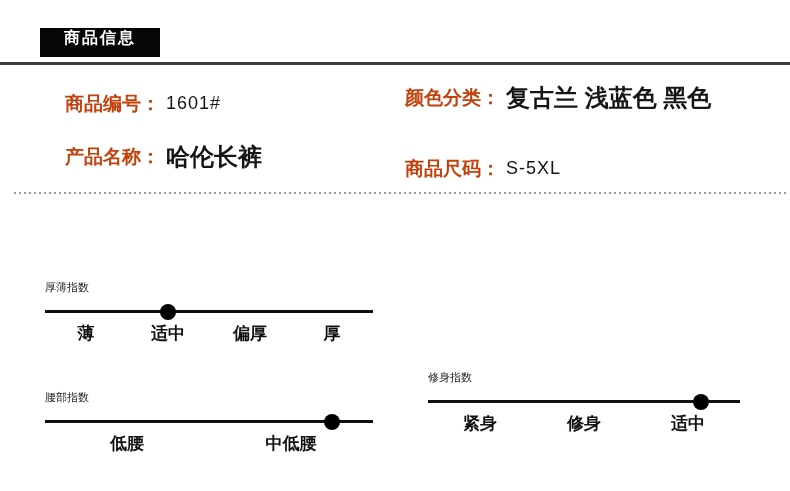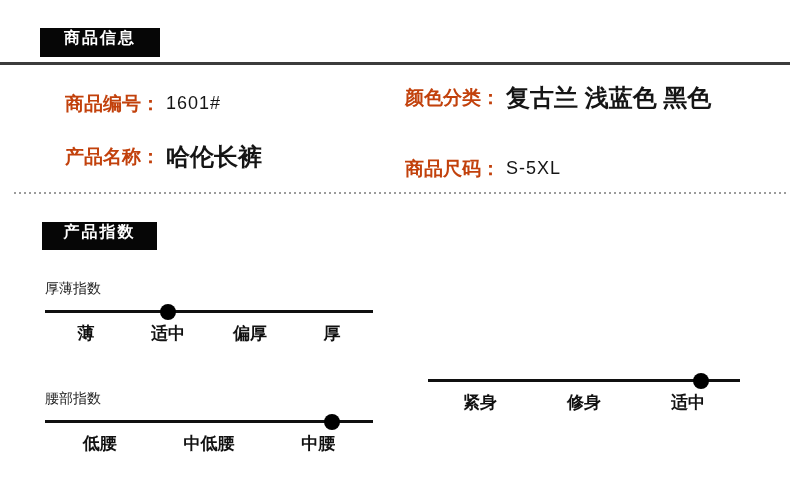--- a/index.html
+++ b/index.html
@@ -28,21 +28,21 @@
   .info-1 { left:65px; top:91px; }
   .info-2 { left:405px; top:82px; }
   .info-3 { left:65px; top:141px;text-align:center; }
   .info-4 { left:405px; top:141px;margin-top:15px; }
 
   .slider { position:absolute; }
   .slider-1 { left:45px;  top:280px; width:328px; }
   .slider-2 { left:428px; top:280px; width:312px; }
   .slider-3 { left:45px;  top:390px; width:328px; }
   .slider-4 { left:428px; top:370px; width:312px; }
-  .slider-title { font-size:14px; color:#222; height:21px; font-weight:500; }
+  .slider-title { font-size:11px; color:#222; height:21px; font-weight:500; }
   .slider-track { position:relative; margin-top:9px; height:3px; background:#101010; }
   .slider-dot {
     position:absolute; top:50%; width:16px; height:16px;
     background:#000; border-radius:50%; transform:translate(-50%,-50%);
   }
   .slider-labels { display:flex; margin-top:9px; }
   .slider-labels span { flex:1; text-align:center; font-size:17px; font-weight:700; color:#111; }
 </style>
 </head>
 <body>
@@ -70,23 +70,20 @@
     <span class="val">哈伦长裤</span>
   </div>
 
   <div class="info-item info-4">
     <span class="lbl">商品尺码：</span>
     <span class="val latin">S-5XL</span>
   </div>
 
   <div class="divider-dotted"></div>
 
-  <div class="badge badge-2">
-    <span>产品指数</span>
-  </div>
 
   <div class="slider slider-1">
     <div class="slider-title">厚薄指数</div>
     <div class="slider-track">
       <div class="slider-dot" style="left: 37.5%;"></div>
     </div>
     <div class="slider-labels">
       <span>薄</span>
       <span>适中</span>
       <span>偏厚</span>
@@ -96,25 +93,25 @@
 
 
   <div class="slider slider-3">
     <div class="slider-title">腰部指数</div>
     <div class="slider-track">
       <div class="slider-dot" style="left: 87.5%;"></div>
     </div>
     <div class="slider-labels">
       <span>低腰</span>
       <span>中低腰</span>
-      <span>中腰</span>
     </div>
   </div>
 
   <div class="slider slider-4">
+    <div class="slider-title">修身指数</div>
     <div class="slider-track">
       <div class="slider-dot" style="left: 87.5%;"></div>
     </div>
     <div class="slider-labels">
       <span>紧身</span>
       <span>修身</span>
       <span>适中</span>
     </div>
   </div>
 

